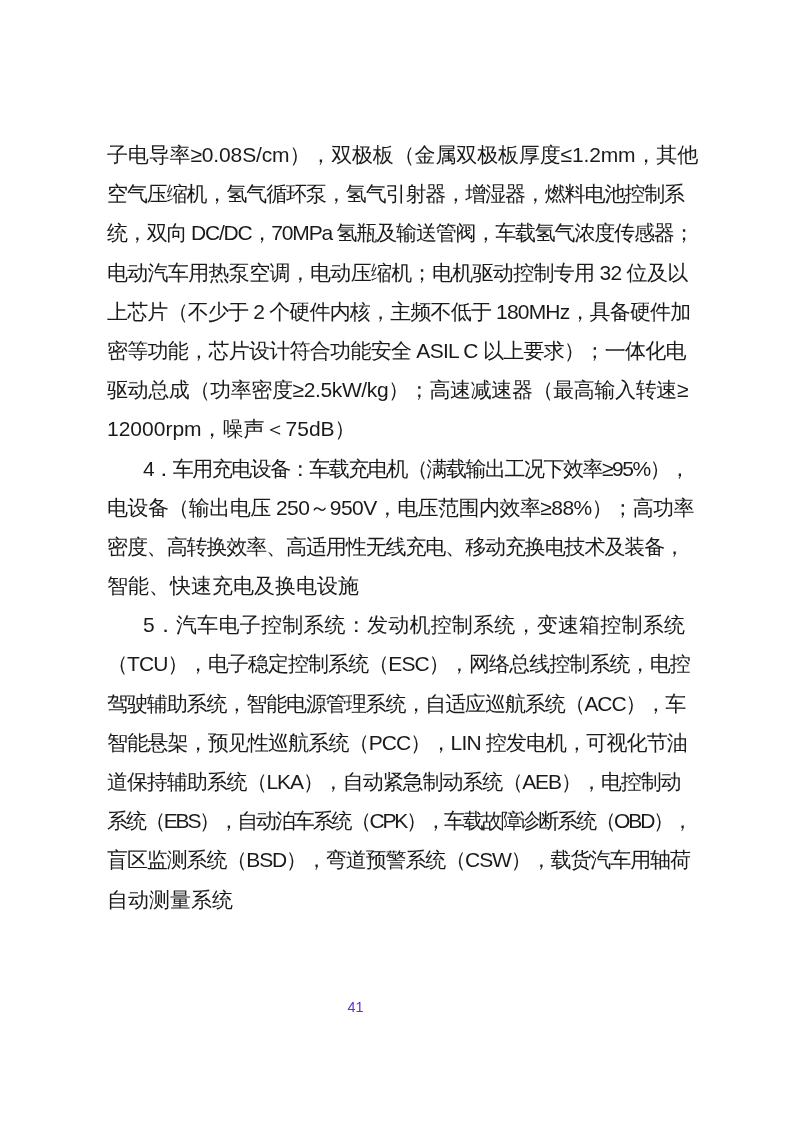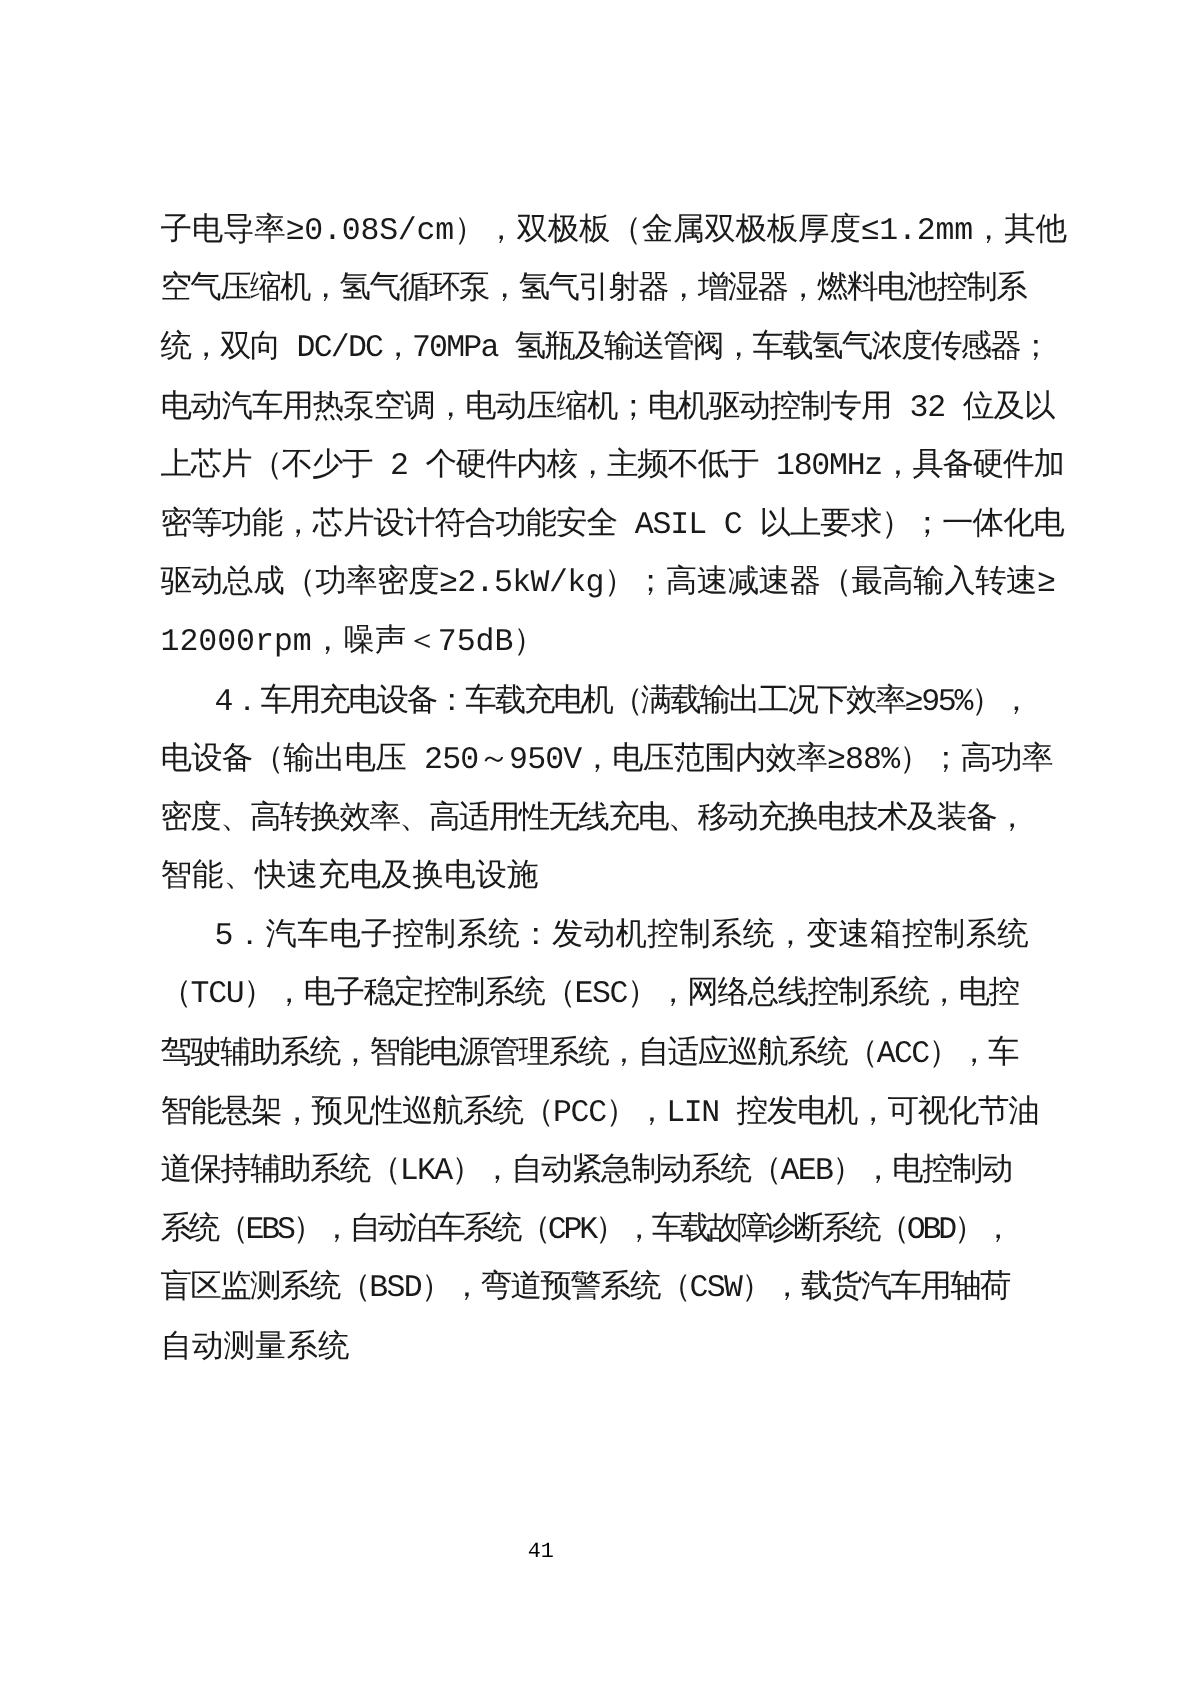--- a/index.html
+++ b/index.html
@@ -6,23 +6,22 @@
     margin: 0;
     padding: 0;
     background: #ffffff;
   }
   .page {
     position: relative;
     width: 711px;
     height: 1122px;
     background: #ffffff;
     color: #1a1a1a;
-    font-family: Liberation Mono, monospace;
+    font-family: Liberation Sans, sans-serif;
     overflow: hidden;
-    padding-left: 10px;
   }
   .text-block {
     position: absolute;
     left: 107px;
     top: 135px;
     width: 577px;
   }
   .line {
     height: 39.2px;
     line-height: 39.2px;
@@ -33,22 +32,21 @@
   .line.ind {
     padding-left: 36px;
   }
   .page-num {
     position: absolute;
     left: 0;
     top: 999px;
     width: 100%;
     text-align: center;
     font-size: 14.5px;
-    color: #000000;
-    margin-top: 28px;
+    color: #6d28d9;
   }
 </style>
 </head>
 <body>
 
 <div class="page">
 
   <div class="text-block">
 
     <div class="line j"><span style="letter-spacing: -0.139732px;">子电导率≥0.08S/cm），双极板（金属双极板厚度≤1.2mm，其他</span></div>

